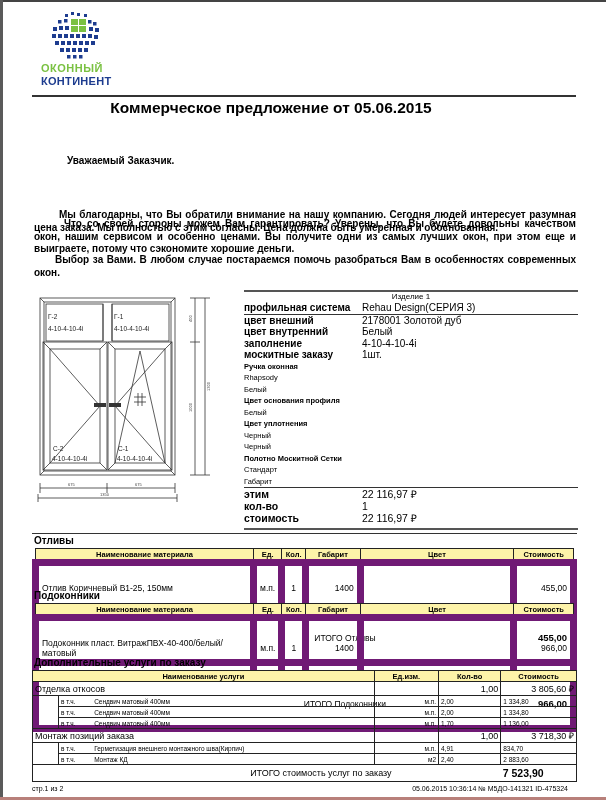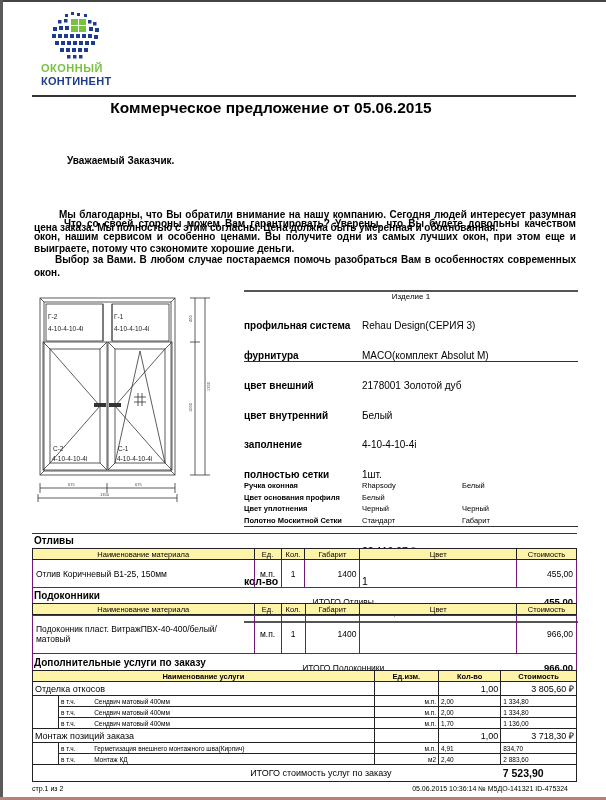--- a/index.html
+++ b/index.html
@@ -25,35 +25,35 @@
   .ind2 { display:inline-block; width:30px; }
   .ind3 { display:inline-block; width:21px; }
 
   .drawing { position:absolute; left:30px; top:285px; width:200px; height:230px; }
 
   .spec { position:absolute; left:244px; top:290px; width:334px; }
   .spec .rule { height:2px; background:#555; }
   .spec .rule.thin { height:1px; background:#333; }
   .spec .hdr { text-align:center; font-weight:bold; font-size:10.5px; line-height:13px; }
   .spec .sub { text-align:center; font-size:8px; line-height:10px; }
-  .spec .row { display:flex; font-size:10px; line-height:11.5px;margin-top:18px; }
+  .spec .row { display:flex; font-size:10px; line-height:11.5px; }
   .spec .row .k { width:118px; font-weight:bold; }
   .spec .row .v { flex:1; }
-  .spec .srow { display:flex; font-size:7.5px; line-height:11.5px; }
+  .spec .srow { display:flex; font-size:7.5px; line-height:11.5px;flex-direction:column; }
   .spec .srow .k { width:118px; font-weight:bold; }
   .spec .srow .v1 { width:100px; }
   .spec .srow .v2 { flex:1; }
   .spec .row.big { font-size:10.5px; line-height:12px; }
 
   .sec-title { position:absolute; left:34px; font-size:10px; font-weight:bold; }
   .sec-rule { position:absolute; left:32px; width:545px; height:1px; background:#333; }
 
   table.mat { position:absolute; left:32px; width:545px; border-collapse:collapse; font-size:8.5px; }
-  table.mat th { background:#fdf3a9; font-weight:normal; font-size:7.5px; border:1px solid #222; padding:0 2px; height:10px; text-align:center; }
-  table.mat td { border:1px solid #701a75; padding:8px 3px; height:11px; }
+  table.mat th { background:#fdf3a9; font-weight:bold; font-size:7.5px; border:1px solid #222; padding:0 2px; height:10px; text-align:center; }
+  table.mat td { border:7px solid #701a75; padding:16px 3px; height:11px; }
   table.mat td.num { text-align:right; }
   table.mat td.ctr { text-align:center; }
   table.mat td.total-label { text-align:center; border-right:none; padding-left:140px; }
   table.mat td.total-val { text-align:right; font-weight:bold; font-size:9.5px; border-left:none; }
 
   table.svc { position:absolute; left:32px; width:545px; border-collapse:collapse; font-size:8.5px; }
   table.svc th { background:#fdf3a9; font-weight:bold; font-size:7.5px; border:1px solid #222; height:10px; text-align:center; padding:0 2px; }
   table.svc td { border:1px solid #222; padding:0 2px; height:11px; }
   table.svc td.num { text-align:right; }
   table.svc tr.main td { font-size:9px; }
@@ -211,39 +211,35 @@
   </g>
 </svg>
 
 <div class="spec">
   <div class="rule"></div>
   <div class="sub">Изделие 1</div>
   <div class="row">
       <span class="k">профильная система</span>
       <span class="v">Rehau Design(СЕРИЯ 3)</span>
     </div>
-  <div class="row">
-      <span class="k">фурнитура</span>
-      <span class="v">MACO(комплект Absolut M)</span>
-    </div>
   <div class="rule thin"></div>
   <div class="row">
       <span class="k">цвет внешний</span>
       <span class="v">2178001 Золотой дуб</span>
     </div>
   <div class="row">
       <span class="k">цвет внутренний</span>
       <span class="v">Белый</span>
     </div>
   <div class="row">
       <span class="k">заполнение</span>
       <span class="v">4-10-4-10-4i</span>
     </div>
   <div class="row">
-      <span class="k">полностью сетки</span>
+      <span class="k">москитные заказу</span>
       <span class="v">1шт.</span>
     </div>
   <div class="srow">
       <span class="k">Ручка оконная</span>
       <span class="v1">Rhapsody</span>
       <span class="v2">Белый</span>
     </div>
   <div class="srow">
       <span class="k">Цвет основания профиля</span>
       <span class="v1">Белый</span>

